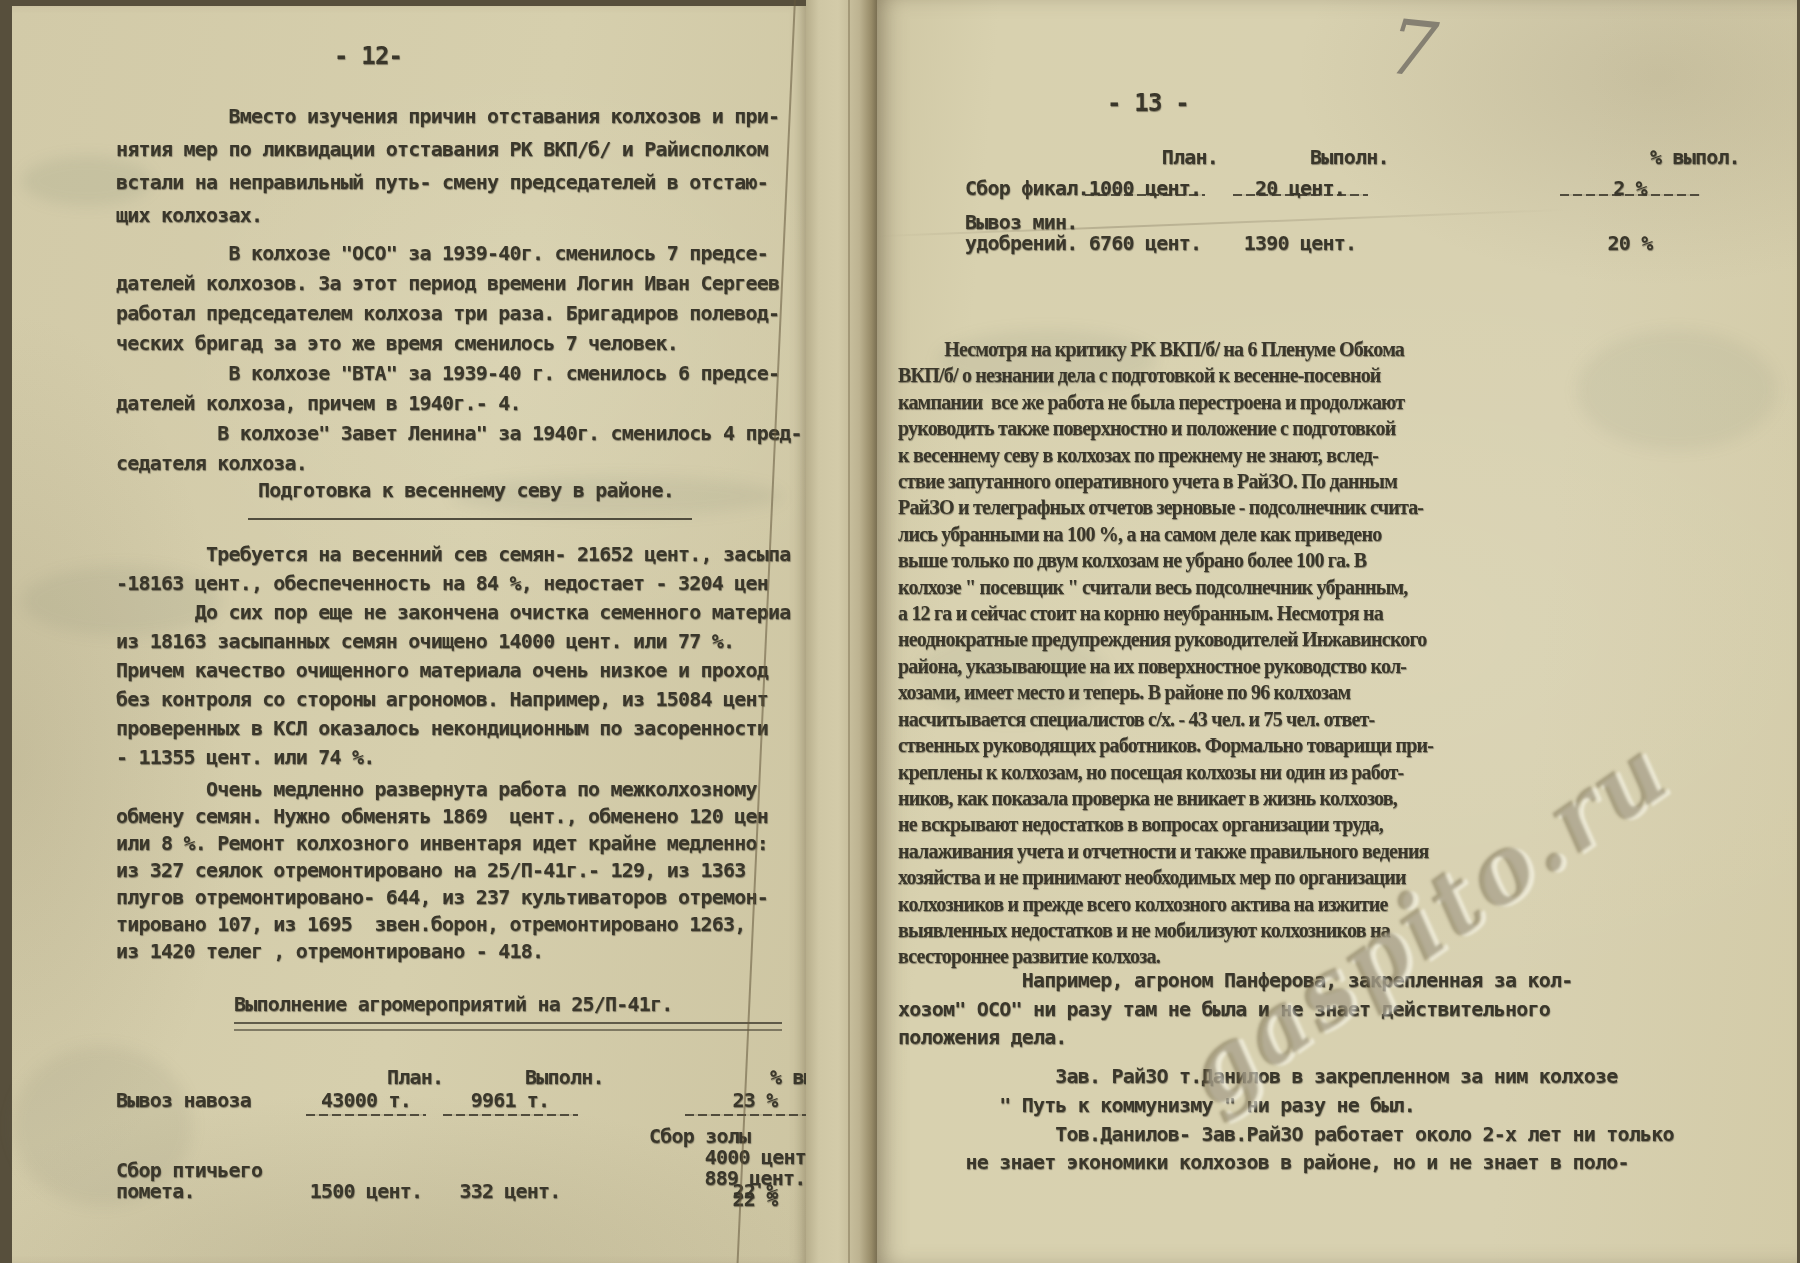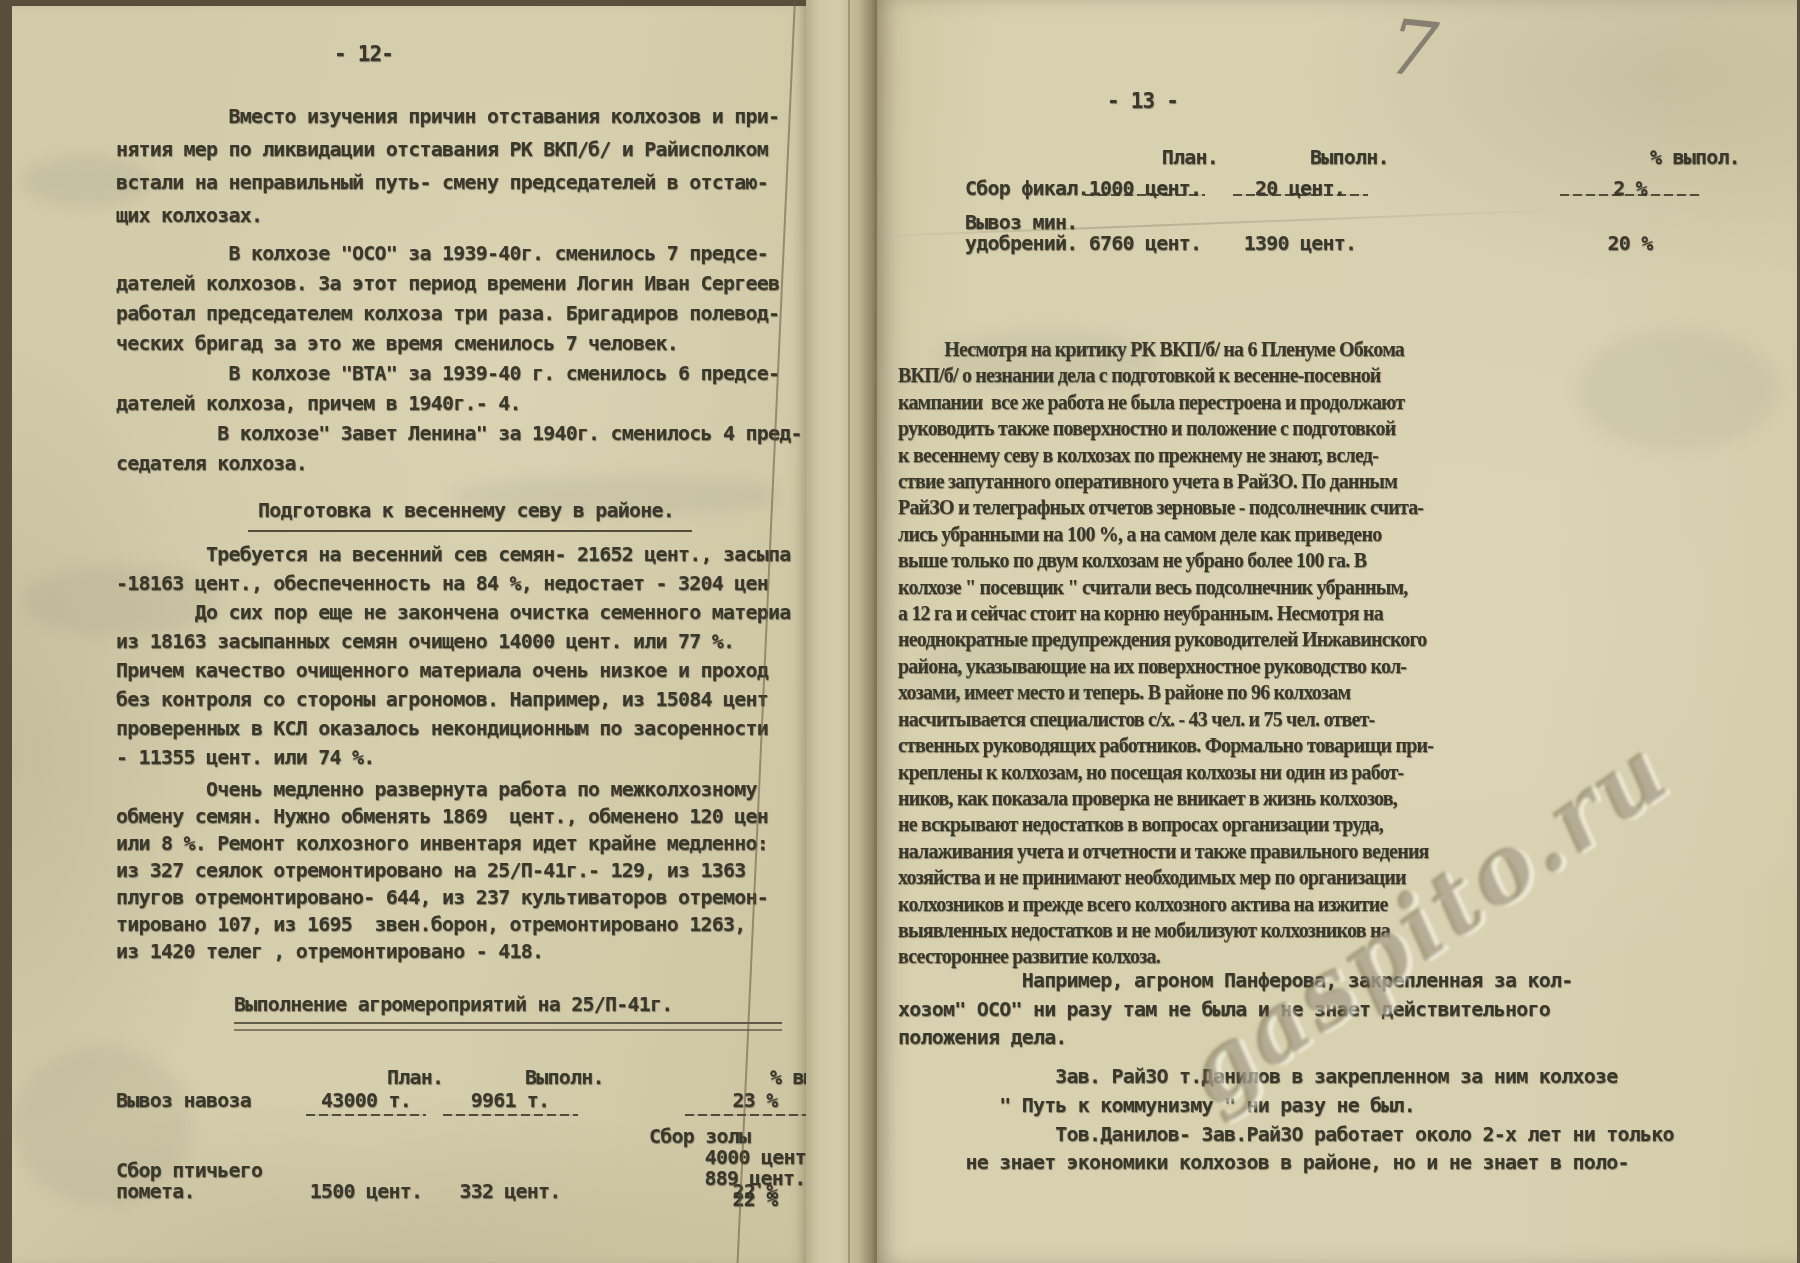--- a/index.html
+++ b/index.html
@@ -39,26 +39,25 @@
       radial-gradient(ellipse 900px 500px at 55% 50%, rgba(255,255,240,0.08), transparent 75%),
       linear-gradient(95deg,#cfc7a4 0%,#d8d1af 12%,#d8d1b1 70%,#d3cba8 100%);
     box-shadow: inset 14px 0 24px -10px rgba(80,68,45,0.55);
   }
   .ink{
     font-weight:bold;color:#3a372b;
     text-shadow:0.5px 0.7px 1px rgba(55,50,38,0.55);
     font-size:20px;letter-spacing:-0.8px;
   }
   .para{position:absolute;white-space:pre;overflow:hidden;}
-  .pagenum{position:absolute;font-size:21px;}
+  .pagenum{position:absolute;font-size:24px;}
   .heading{
     position:absolute;
     border-bottom:2px solid rgba(58,54,42,0.85);
-    padding:0 18px 8px 10px;
-    margin-top:20px;
+    padding:0 18px 16px 10px;
   }
   .tbl-title{position:absolute;text-align:center;}
   .double-rule{
     position:absolute;height:5px;
     border-top:2px solid rgba(58,54,42,0.75);
     border-bottom:2px solid rgba(58,54,42,0.55);
   }
   .trow{position:absolute;display:flex;align-items:flex-end;justify-content:center;}
   .trow .cell{white-space:pre;line-height:21px;}
   .c-label-l{width:181px;text-align:left;}

